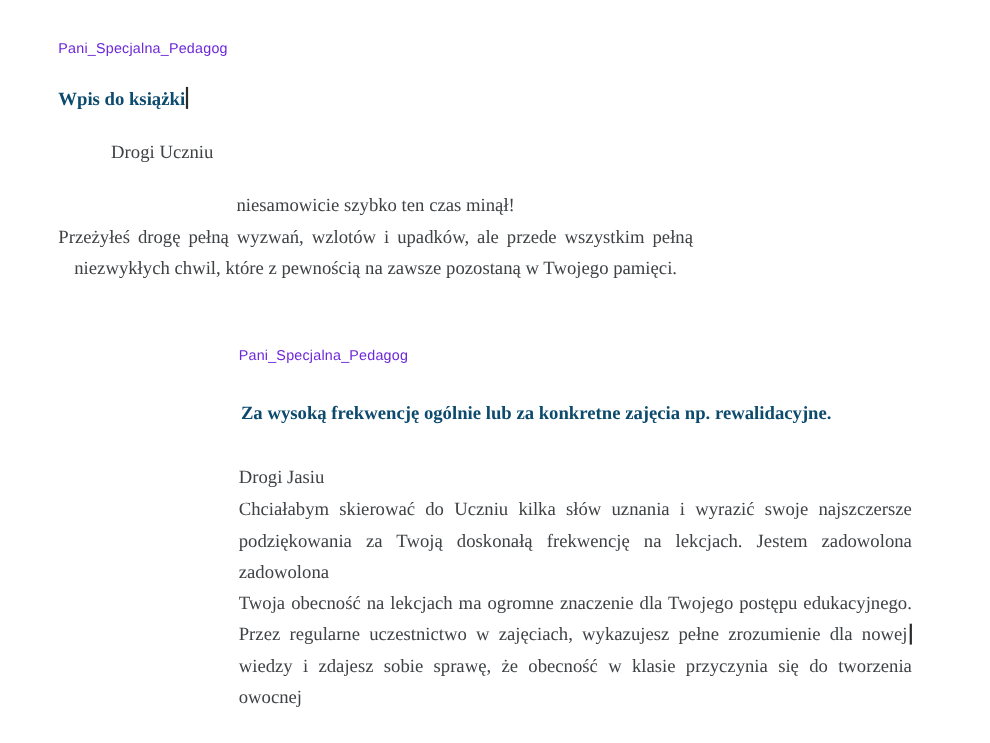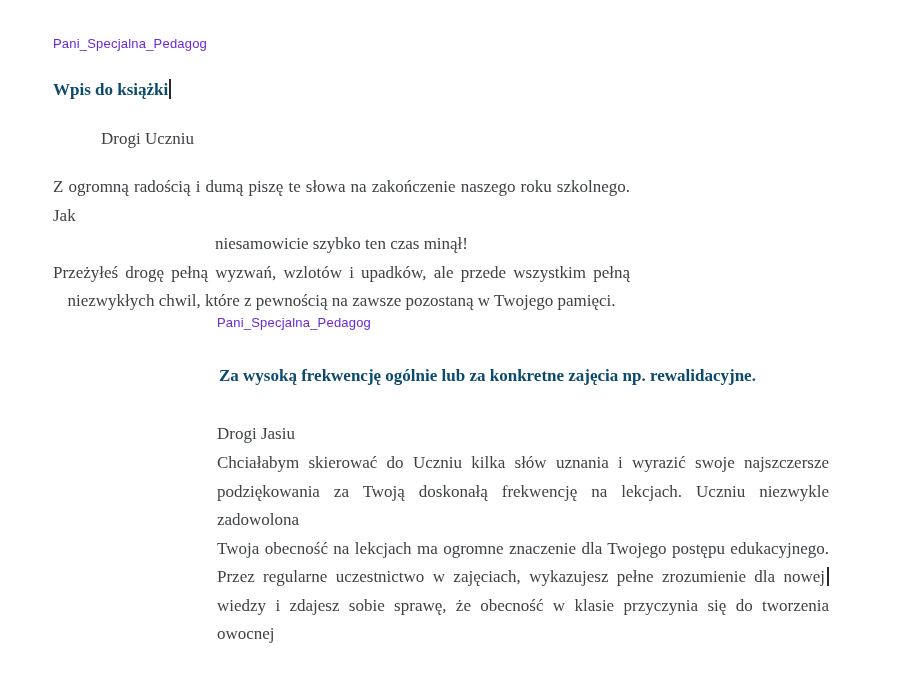--- a/index.html
+++ b/index.html
@@ -78,32 +78,31 @@
 </head>
 <body>
 
 <div id="m1-author" class="abs author">Pani_Specjalna_Pedagog</div>
 
 <div id="m1-title" class="abs heading"><span class="t">Wpis do książki</span><span class="caret"></span></div>
 
 <div id="m1-greeting" class="abs greeting">Drogi Uczniu</div>
 
 <div id="m1-para" class="abs para">
-  <div class="line j">Z ogromną radością i dumą piszę te słowa na zakończenie naszego roku szkolnego. Jak</div>
   <div class="line">niesamowicie szybko ten czas minął!</div>
   <div class="line j">Przeżyłeś drogę pełną wyzwań, wzlotów i upadków, ale przede wszystkim pełną</div>
   <div class="line">niezwykłych chwil, które z pewnością na zawsze pozostaną w Twojego pamięci.</div>
 </div>
 
 <div id="m2-author" class="abs author">Pani_Specjalna_Pedagog</div>
 
 <div id="m2-heading" class="abs heading">Za wysoką frekwencję ogólnie lub za konkretne zajęcia np. rewalidacyjne.</div>
 
 <div id="m2-greeting" class="abs greeting">Drogi Jasiu</div>
 
 <div id="m2-para" class="abs para">
   <div class="line j">Chciałabym skierować do Uczniu kilka słów uznania i wyrazić swoje najszczersze</div>
-  <div class="line j">podziękowania za Twoją doskonałą frekwencję na lekcjach. Uczniu niezwykle zadowolona</div>
+  <div class="line j">podziękowania za Twoją doskonałą frekwencję na lekcjach. Jestem zadowolona zadowolona</div>
   <div class="line j">Twoja obecność na lekcjach ma ogromne znaczenie dla Twojego postępu edukacyjnego.</div>
   <div class="line j"><span class="t">Przez regularne uczestnictwo w zajęciach, wykazujesz pełne zrozumienie dla nowej</span><span class="caret"></span></div>
   <div class="line j">wiedzy i zdajesz sobie sprawę, że obecność w klasie przyczynia się do tworzenia owocnej</div>
 
 </div>
 
 </body></html>

